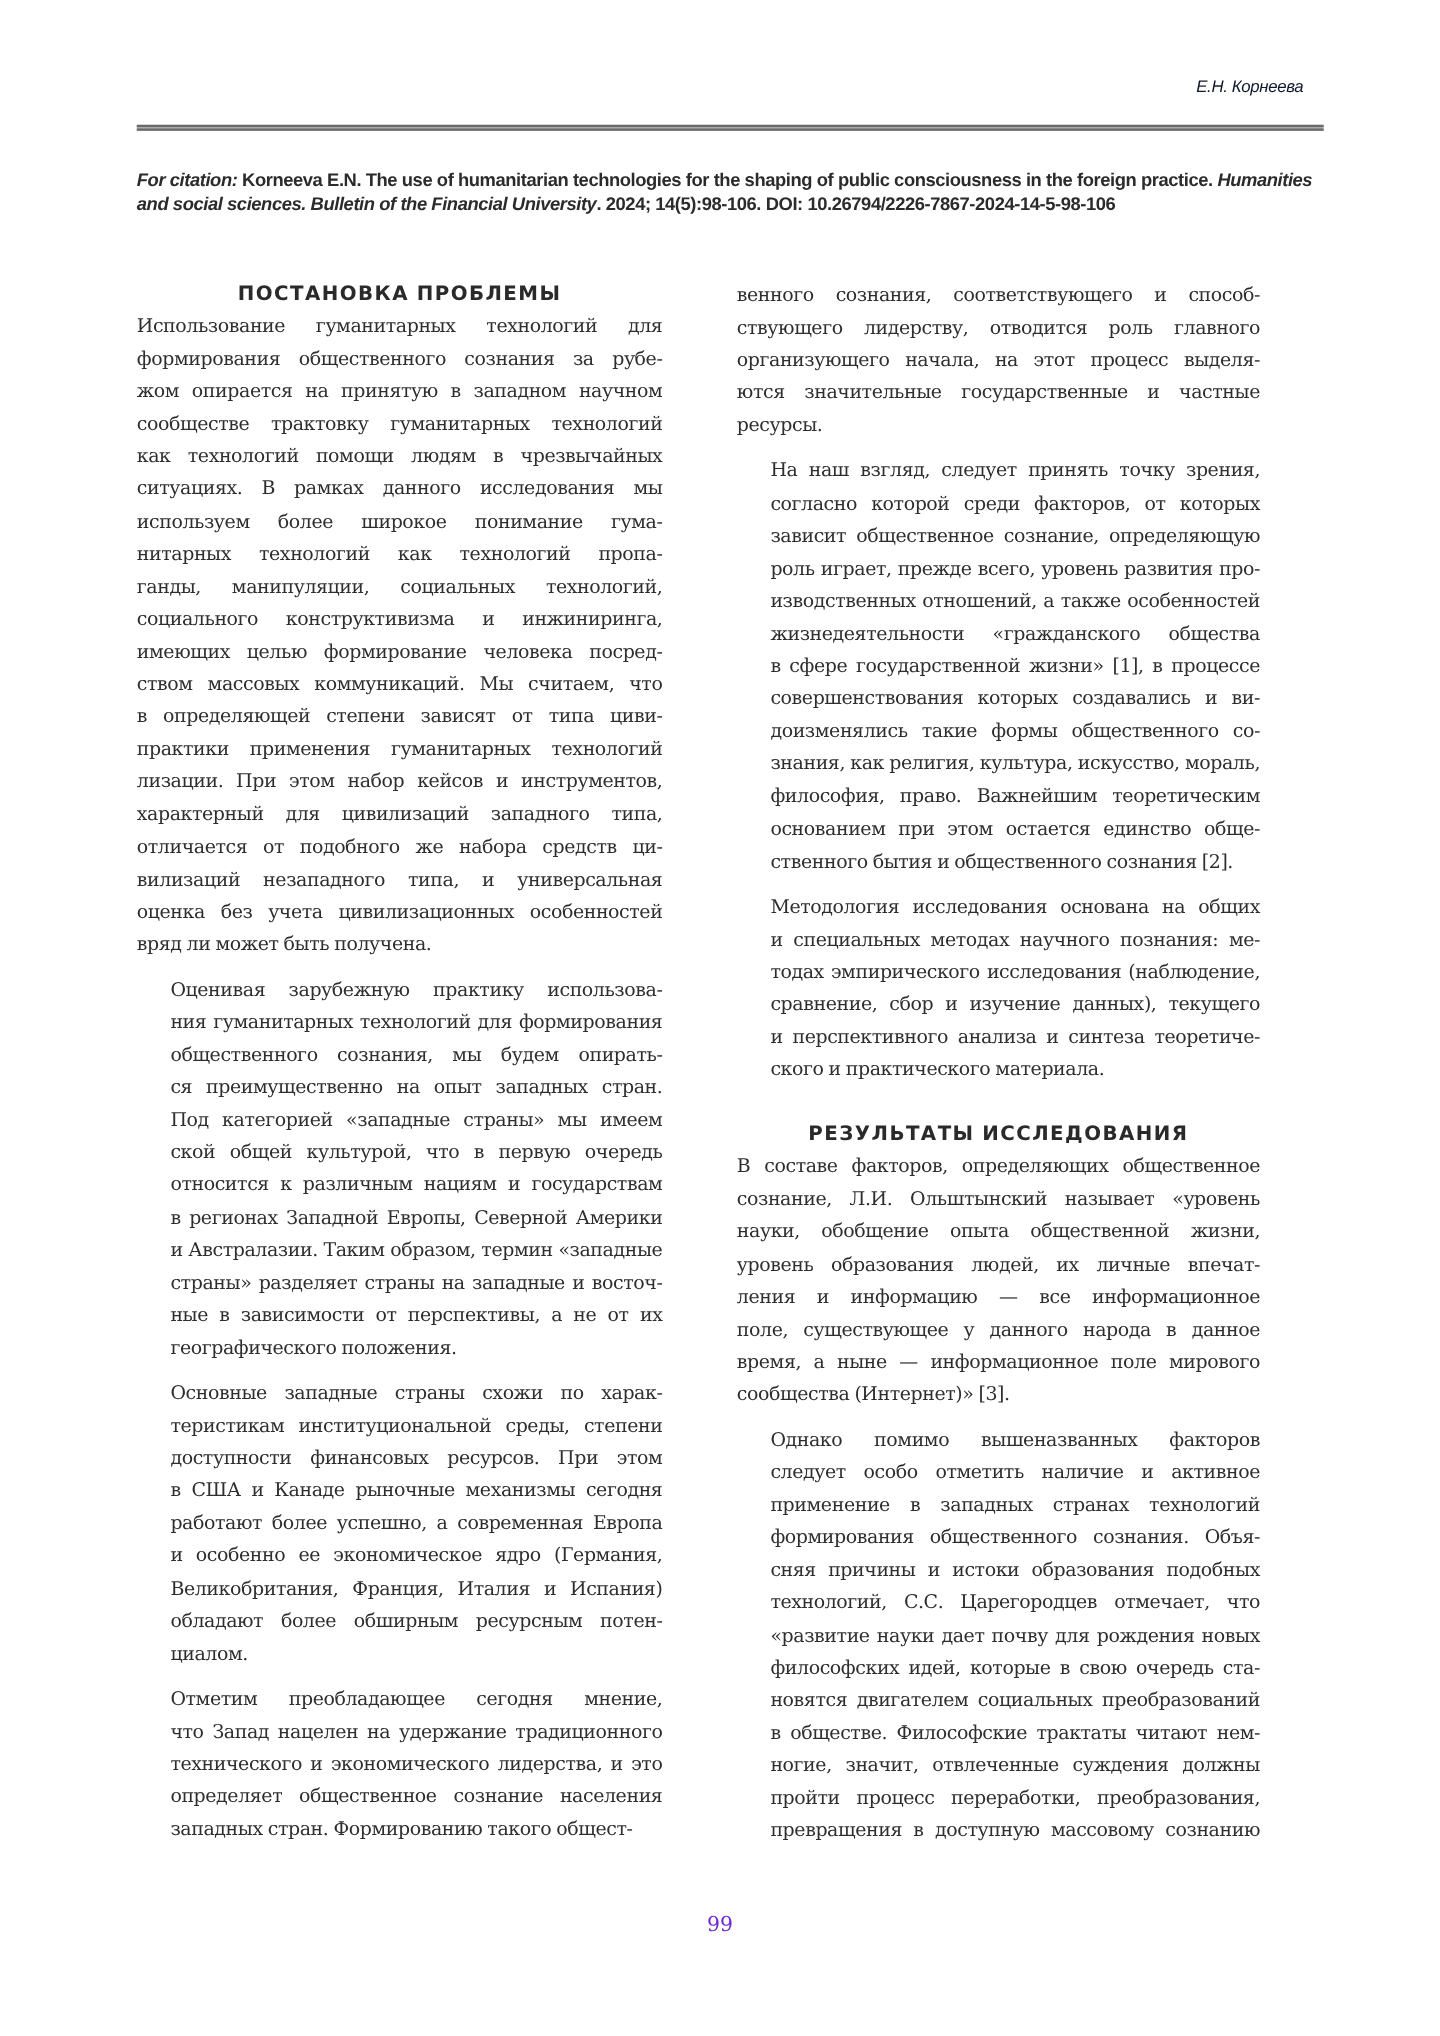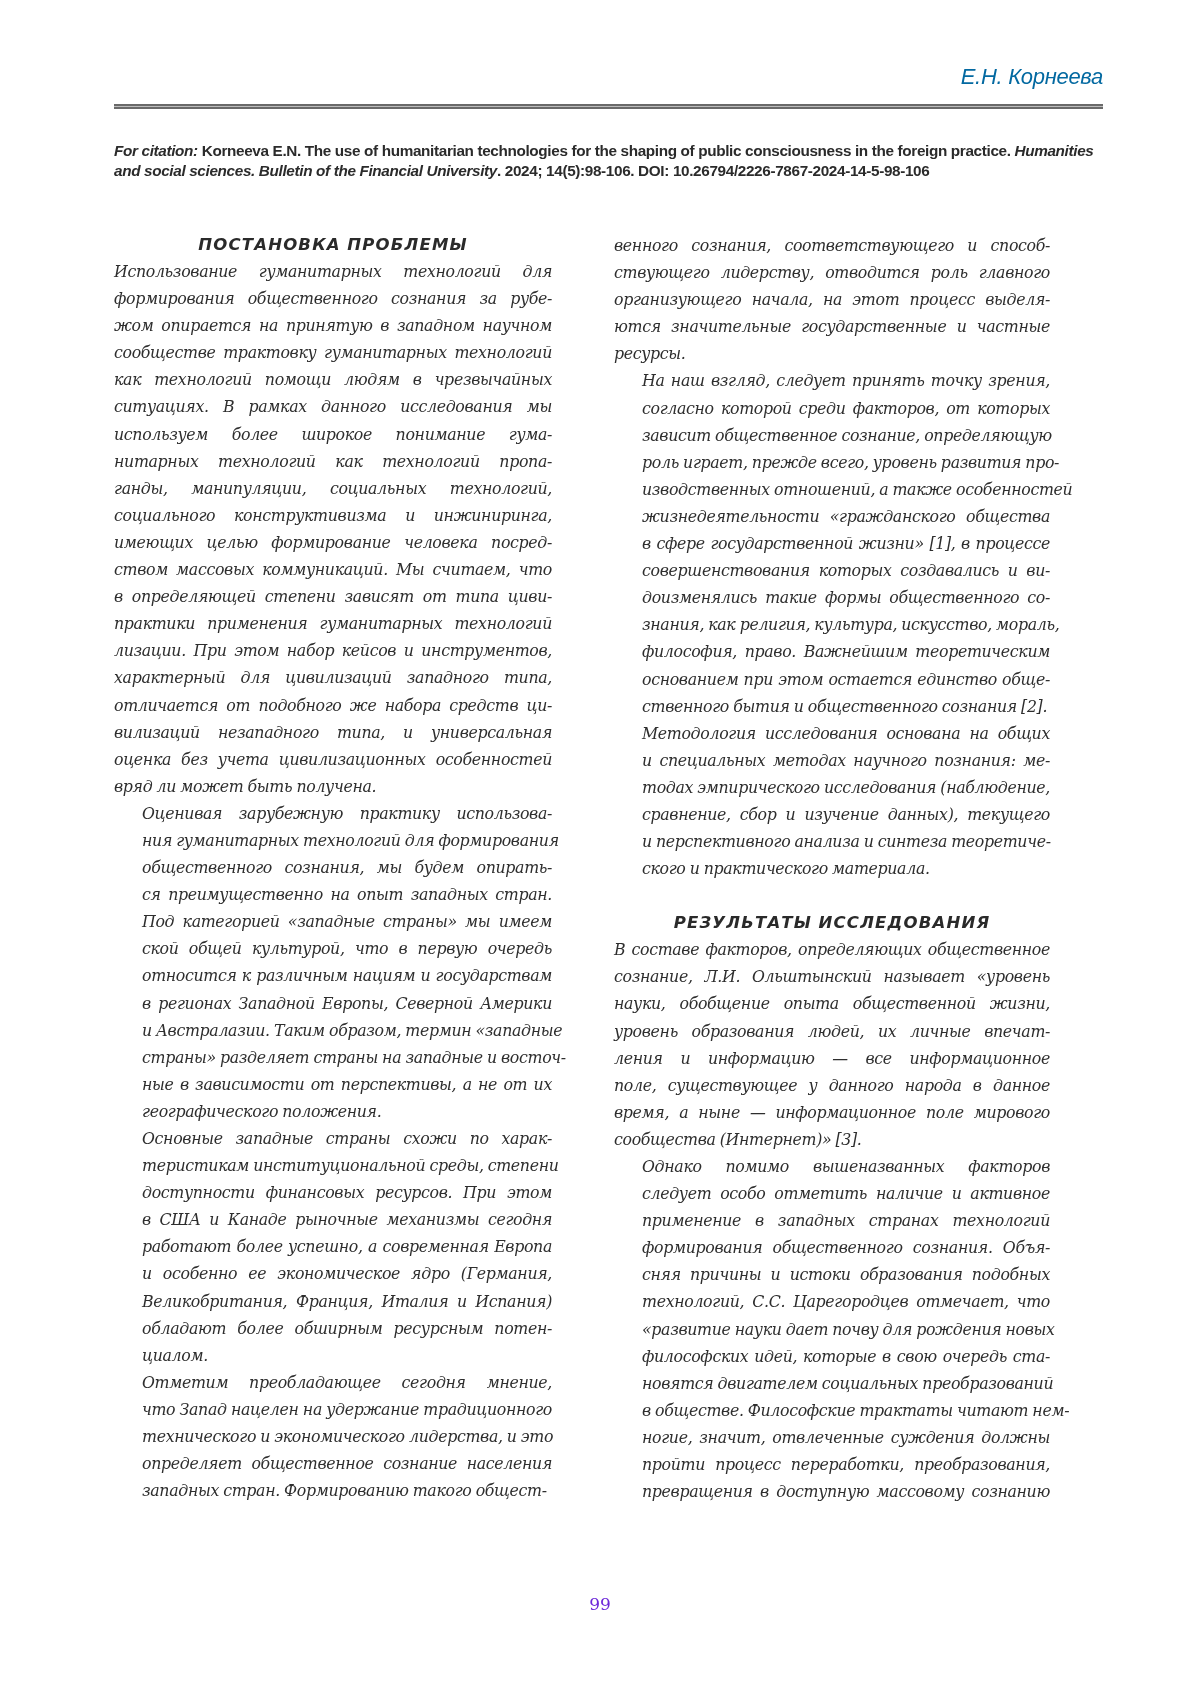--- a/index.html
+++ b/index.html
@@ -9,26 +9,26 @@
     }
     body {
       width: 1200px;
       height: 1697px;
       position: relative;
       overflow: hidden;
       color: #2b2b2b;
     }
     .running-head {
       position: absolute;
-      right: 97px;
+      right: 114px;
       top: 64px;
       font-family: "Liberation Sans", sans-serif;
       font-style: italic;
-      font-size: 22px;
-      color: #0369a1;
+      font-size: 14px;
+      color: #0f172a;
       letter-spacing: -0.3px;
     }
     .head-rule {
       position: absolute;
       left: 114px;
       right: 97px;
       top: 104px;
       height: 5px;
       border-top: 2px solid #6a6a6a;
       border-bottom: 2px solid #6a6a6a;
@@ -52,29 +52,28 @@
       position: absolute;
       top: 231px;
       width: 438px;
       font-family: "DejaVu Serif", serif;
       font-size: 15.8px;
       line-height: 27.1px;
       color: #2e2e2e;
       text-align: justify;
       letter-spacing: -0.35px;
       word-spacing: -0.5px;
-      font-style: italic;
     }
     .col-left { left: 114px; }
     .col-right { left: 614px; top: 232px; width: 436px; }
     .col p {
       margin: 0;
       hyphens: manual;
     }
-    .col p.indent { text-indent: 28px; }
+    .col p.indent { text-indent: 28px; margin-top: 11px; }
     .section-heading {
       font-family: "DejaVu Sans", sans-serif;
       font-weight: bold;
       font-size: 16.5px;
       letter-spacing: 1.2px;
       text-align: center;
       line-height: 27px;
       color: #2a2a2a;
       margin: 0;
     }

